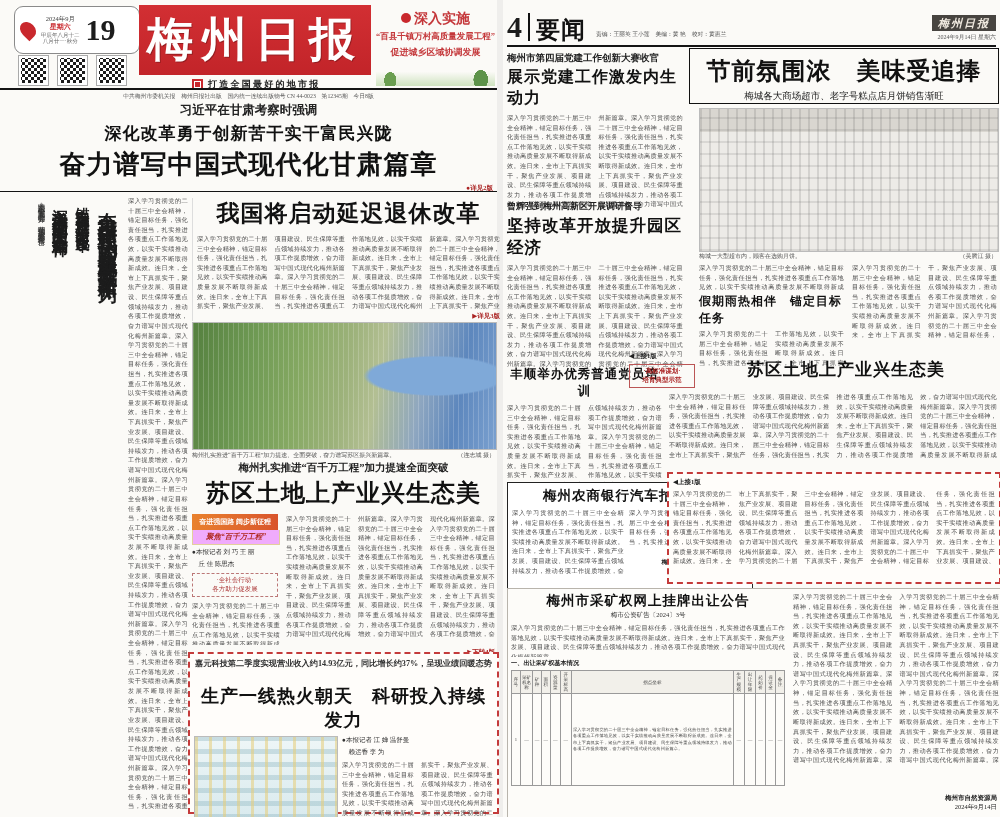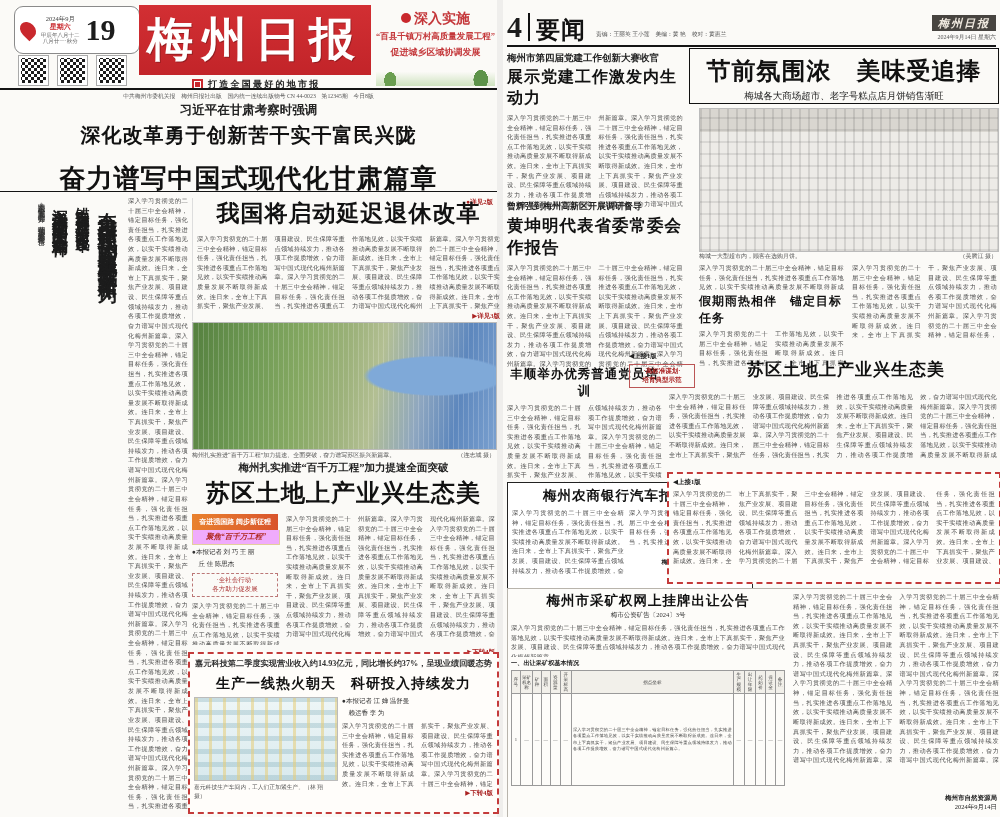--- a/index.html
+++ b/index.html
@@ -105,22 +105,22 @@
       <div style="margin-top:6px;font-size:14px;"><span class="emb"></span><span>深入实施</span></div>
       <div style="font-size:8.5px;margin-top:3px;">“百县千镇万村高质量发展工程”</div>
       <div style="font-size:9px;margin-top:3px;">促进城乡区域协调发展</div>
       <div class="trees"></div>
     </div>
     <div class="abs rule" style="left:0;top:88px;width:497px;height:2px;"></div>
     <div class="abs center" style="left:0;top:92px;width:497px;font-size:5.8px;color:#555;">中共梅州市委机关报　梅州日报社出版　国内统一连续出版物号 CN 44-0023　第12345期　今日8版</div>
 
     <div class="abs center" style="left:4px;top:102px;width:489px;">
       <div class="kick" style="font-size:12.5px;">习近平在甘肃考察时强调</div>
-      <div class="hl" style="font-size:20px;margin-top:3px;">深化改革勇于创新苦干实干富民兴陇</div>
-      <div class="hl" style="font-size:26px;margin-top:12px;">奋力谱写中国式现代化甘肃篇章</div>
+      <div class="hl" style="font-size:17px;margin-top:3px;">深化改革勇于创新苦干实干富民兴陇</div>
+      <div class="hl" style="font-size:26px;margin-top:2px;">奋力谱写中国式现代化甘肃篇章</div>
       <div class="right note" style="margin-top:2px;color:#a22;">●详见2版</div>
     </div>
     <div class="abs rule" style="left:0;top:191px;width:497px;height:1px;"></div>
 
     <div class="abs" style="left:4px;top:196px;width:184px;height:615px;display:flex;">
       <div class="vwrap">
         <span class="vcol v1">奋力推进中国式现代化的广东实践展现新气象干出新作为</span>
         <span class="vcol v2">锚定走在前列目标进一步全面深化改革</span>
         <span class="vcol v3">深入学习贯彻党的二十届三中全会精神</span>
         <span class="vcol v4">中共广东省委十三届五次全会召开　黄坤明代表省委常委会作报告</span>
@@ -157,21 +157,21 @@
         </div>
         <div style="flex:1;margin-left:6px;">
           <div class="fill cols3" style="height:134px;">深入学习贯彻党的二十届三中全会精神，锚定目标任务，强化责任担当，扎实推进各项重点工作落地见效，以实干实绩推动高质量发展不断取得新成效。连日来，全市上下真抓实干，聚焦产业发展、项目建设、民生保障等重点领域持续发力，推动各项工作提质增效，奋力谱写中国式现代化梅州新篇章。深入学习贯彻党的二十届三中全会精神，锚定目标任务，强化责任担当，扎实推进各项重点工作落地见效，以实干实绩推动高质量发展不断取得新成效。连日来，全市上下真抓实干，聚焦产业发展、项目建设、民生保障等重点领域持续发力，推动各项工作提质增效，奋力谱写中国式现代化梅州新篇章。深入学习贯彻党的二十届三中全会精神，锚定目标任务，强化责任担当，扎实推进各项重点工作落地见效，以实干实绩推动高质量发展不断取得新成效。连日来，全市上下真抓实干，聚焦产业发展、项目建设、民生保障等重点领域持续发力，推动各项工作提质增效，奋力谱写中国式现代化梅州新篇章。深入学习贯彻党的二十届三中全会精神，锚定目标任务，强化责任担当，扎实推进各项重点工作落地见效，以实干实绩推动高质量发展不断取得新成效。连日来，全市上下真抓实干，聚焦产业发展、项目建设、民生保障等重点领域持续发力，推动各项工作提质增效，奋力谱写中国式现代化梅州新篇章。</div>
           <div class="right note" style="color:#a22;">▶下转4版</div>
         </div>
       </div>
     </div>
 
     <div class="abs dashbox" style="left:188px;top:652px;width:299px;height:150px;padding:4px;">
       <div class="kick center" style="font-size:8.2px;color:#333;">嘉元科技第二季度实现营业收入约14.93亿元，同比增长约37%，呈现业绩回暖态势</div>
-      <div class="hl center" style="font-size:14px;margin-top:6px;">生产一线热火朝天　科研投入持续发力</div>
+      <div class="hl center" style="font-size:18px;margin-top:15px;">生产一线热火朝天　科研投入持续发力</div>
       <div style="display:flex;margin-top:4px;">
         <div style="width:142px;">
           <div class="factory" style="width:142px;height:82px;"></div>
           <div style="font-size:5.8px;color:#555;margin-top:2px;">嘉元科技生产车间内，工人们正加紧生产。（林 翔 摄）</div>
         </div>
         <div style="flex:1;margin-left:6px;">
           <div class="byl" style="margin-top:0;">●本报记者 江 婵 温舒曼</div>
           <div class="byl">　赖运香 李 为</div>
           <div class="fill cols2" style="height:68px;margin-top:3px;">深入学习贯彻党的二十届三中全会精神，锚定目标任务，强化责任担当，扎实推进各项重点工作落地见效，以实干实绩推动高质量发展不断取得新成效。连日来，全市上下真抓实干，聚焦产业发展、项目建设、民生保障等重点领域持续发力，推动各项工作提质增效，奋力谱写中国式现代化梅州新篇章。深入学习贯彻党的二十届三中全会精神，锚定目标任务，强化责任担当，扎实推进各项重点工作落地见效，以实干实绩推动高质量发展不断取得新成效。连日来，全市上下真抓实干，聚焦产业发展、项目建设、民生保障等重点领域持续发力，推动各项工作提质增效，奋力谱写中国式现代化梅州新篇章。</div>
           <div class="right note" style="color:#a22;">▶下转4版</div>
@@ -195,21 +195,21 @@
     <div class="abs rule" style="left:4px;top:45px;width:489px;height:2px;"></div>
 
     <div class="abs" style="left:4px;top:52px;width:176px;">
       <div class="kick" style="font-size:9.5px;">梅州市第四届党建工作创新大赛收官</div>
       <div class="hl" style="font-size:16px;margin-top:2px;">展示党建工作激发内生动力</div>
       <div class="fill cols2" style="height:102px;margin-top:4px;">深入学习贯彻党的二十届三中全会精神，锚定目标任务，强化责任担当，扎实推进各项重点工作落地见效，以实干实绩推动高质量发展不断取得新成效。连日来，全市上下真抓实干，聚焦产业发展、项目建设、民生保障等重点领域持续发力，推动各项工作提质增效，奋力谱写中国式现代化梅州新篇章。深入学习贯彻党的二十届三中全会精神，锚定目标任务，强化责任担当，扎实推进各项重点工作落地见效，以实干实绩推动高质量发展不断取得新成效。连日来，全市上下真抓实干，聚焦产业发展、项目建设、民生保障等重点领域持续发力，推动各项工作提质增效，奋力谱写中国式现代化梅州新篇章。深入学习贯彻党的二十届三中全会精神，锚定目标任务，强化责任担当，扎实推进各项重点工作落地见效，以实干实绩推动高质量发展不断取得新成效。连日来，全市上下真抓实干，聚焦产业发展、项目建设、民生保障等重点领域持续发力，推动各项工作提质增效，奋力谱写中国式现代化梅州新篇章。</div>
     </div>
 
     <div class="abs" style="left:4px;top:200px;width:176px;">
       <div class="kick" style="font-size:9px;">曾辉强到梅州高新区开展调研督导</div>
-      <div class="hl" style="font-size:16.5px;margin-top:2px;">黄坤明代表省委常委会作报告</div>
+      <div class="hl" style="font-size:16.5px;margin-top:2px;">坚持改革开放提升园区经济</div>
       <div class="fill cols2" style="height:112px;margin-top:4px;">深入学习贯彻党的二十届三中全会精神，锚定目标任务，强化责任担当，扎实推进各项重点工作落地见效，以实干实绩推动高质量发展不断取得新成效。连日来，全市上下真抓实干，聚焦产业发展、项目建设、民生保障等重点领域持续发力，推动各项工作提质增效，奋力谱写中国式现代化梅州新篇章。深入学习贯彻党的二十届三中全会精神，锚定目标任务，强化责任担当，扎实推进各项重点工作落地见效，以实干实绩推动高质量发展不断取得新成效。连日来，全市上下真抓实干，聚焦产业发展、项目建设、民生保障等重点领域持续发力，推动各项工作提质增效，奋力谱写中国式现代化梅州新篇章。深入学习贯彻党的二十届三中全会精神，锚定目标任务，强化责任担当，扎实推进各项重点工作落地见效，以实干实绩推动高质量发展不断取得新成效。连日来，全市上下真抓实干，聚焦产业发展、项目建设、民生保障等重点领域持续发力，推动各项工作提质增效，奋力谱写中国式现代化梅州新篇章。</div>
     </div>
 
     <div class="abs" style="left:4px;top:366px;width:155px;">
       <div class="hl center" style="font-size:12.5px;">丰顺举办优秀普通党员培训</div>
       <div class="fill cols2" style="height:92px;margin-top:3px;">深入学习贯彻党的二十届三中全会精神，锚定目标任务，强化责任担当，扎实推进各项重点工作落地见效，以实干实绩推动高质量发展不断取得新成效。连日来，全市上下真抓实干，聚焦产业发展、项目建设、民生保障等重点领域持续发力，推动各项工作提质增效，奋力谱写中国式现代化梅州新篇章。深入学习贯彻党的二十届三中全会精神，锚定目标任务，强化责任担当，扎实推进各项重点工作落地见效，以实干实绩推动高质量发展不断取得新成效。连日来，全市上下真抓实干，聚焦产业发展、项目建设、民生保障等重点领域持续发力，推动各项工作提质增效，奋力谱写中国式现代化梅州新篇章。深入学习贯彻党的二十届三中全会精神，锚定目标任务，强化责任担当，扎实推进各项重点工作落地见效，以实干实绩推动高质量发展不断取得新成效。连日来，全市上下真抓实干，聚焦产业发展、项目建设、民生保障等重点领域持续发力，推动各项工作提质增效，奋力谱写中国式现代化梅州新篇章。</div>
     </div>
 
     <div class="abs" style="left:4px;top:482px;width:236px;height:98px;border:1.5px solid #222;padding:4px;background:#fff;">
       <div class="hl center" style="font-size:13.5px;">梅州农商银行汽车拍卖推介</div>

